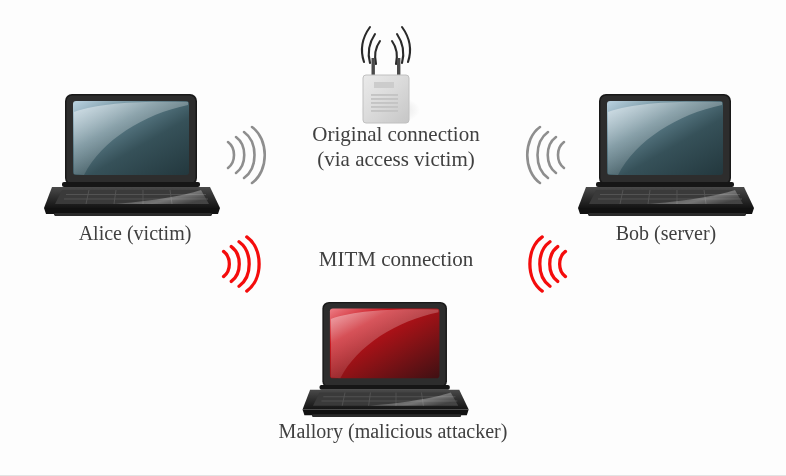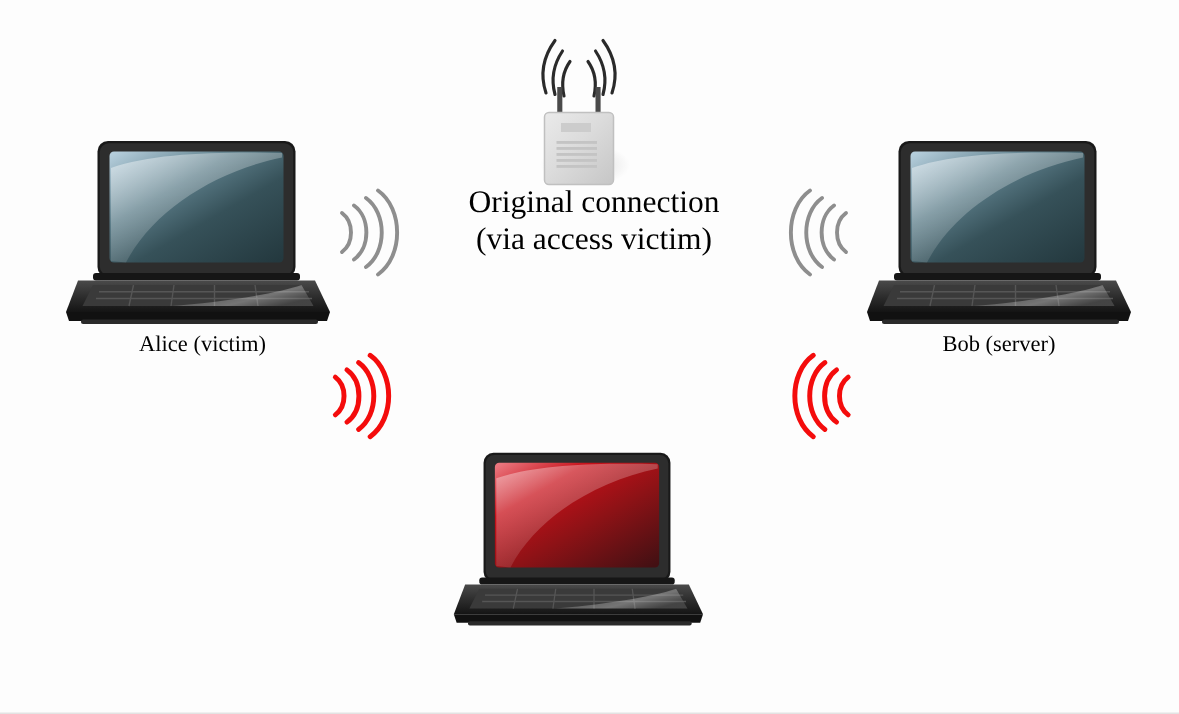--- a/index.html
+++ b/index.html
@@ -19,27 +19,27 @@
     left: 0; top: 0;
     width: 786px;
     height: 476px;
   }
   .node {
     position: absolute;
   }
   .label {
     position: absolute;
     text-align: center;
-    color: #000000;
+    color: #404040;
     font-family: "Liberation Serif", "DejaVu Serif", serif;
     white-space: nowrap;
     line-height: 1.18;
   }
   .label-device {
-    font-size: 15px;
+    font-size: 20px;
   }
   .label-conn {
     font-size: 21px;
   }
   .label-conn .line2 {
     display: block;
   }
   .bottom-rule {
     position: absolute;
     left: 0;
@@ -238,20 +238,21 @@
         <line x1="45" y1="98" x2="42" y2="112"></line>
         <line x1="72" y1="98" x2="70" y2="112"></line>
         <line x1="99" y1="98" x2="99" y2="112"></line>
         <line x1="126" y1="98" x2="128" y2="112"></line>
       </g>
       <path d="M70 112 L165 112 L157 98 C 140 104, 100 110, 70 112 Z" fill="url(#kbShineR)"></path>
       <path d="M0 116 L176 116 L174 122 L2 122 Z" fill="#111111"></path>
       <rect x="10" y="121" width="158" height="3" rx="1.4" fill="#2a2a2a"></rect>
     </svg>
   </div>
+  <div class="label label-device" style="left:243px; top:420px; width:300px;">Mallory (malicious attacker)</div>
 
   <div class="node" style="left:214px; top:124px;">
     <svg width="62" height="62" viewBox="0 0 62 62">
       <g fill="none" stroke="#8e8e8e" stroke-width="2.6" stroke-linecap="round">
         <path d="M14 18 C 22 24, 22 38, 14 44"></path>
         <path d="M22 13 C 33 21, 33 41, 22 49"></path>
         <path d="M30 8 C 44 18, 44 44, 30 54"></path>
         <path d="M38 3 C 55 15, 55 47, 38 59"></path>
       </g>
     </svg>
@@ -288,15 +289,16 @@
         <path d="M38 3 C 55 15, 55 47, 38 59"></path>
       </g>
     </svg>
   </div>
 
   <div class="label label-conn" style="left:286px; top:122px; width:220px;">
     <span>Original connection</span>
     <span class="line2">(via access victim)</span>
   </div>
 
+  <div class="label label-conn" style="left:286px; top:247px; width:220px;">MITM connection</div>
 
   <div class="bottom-rule"></div>
 </div>
 
 </body></html>

